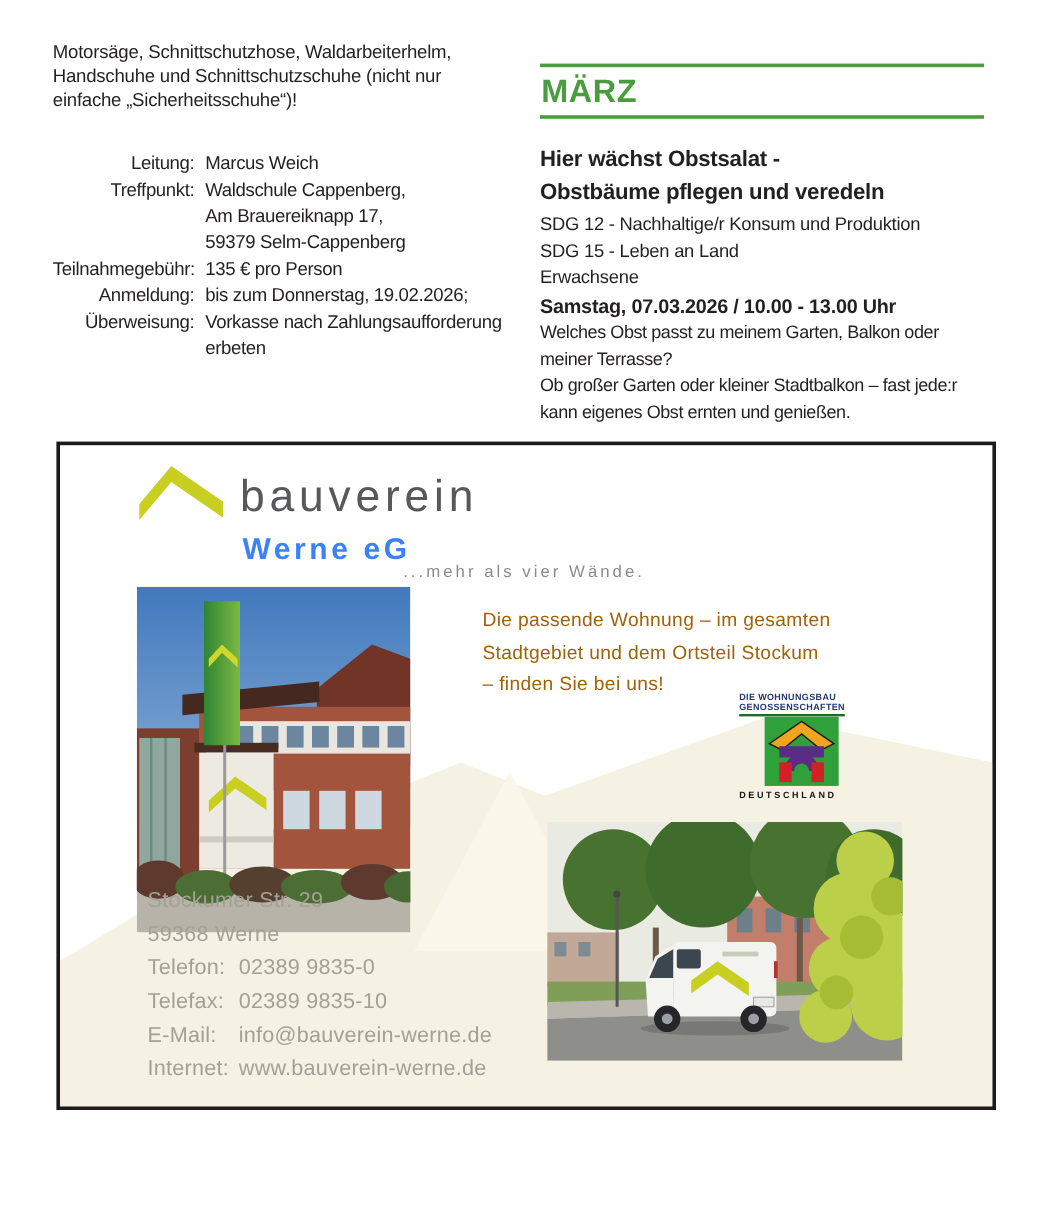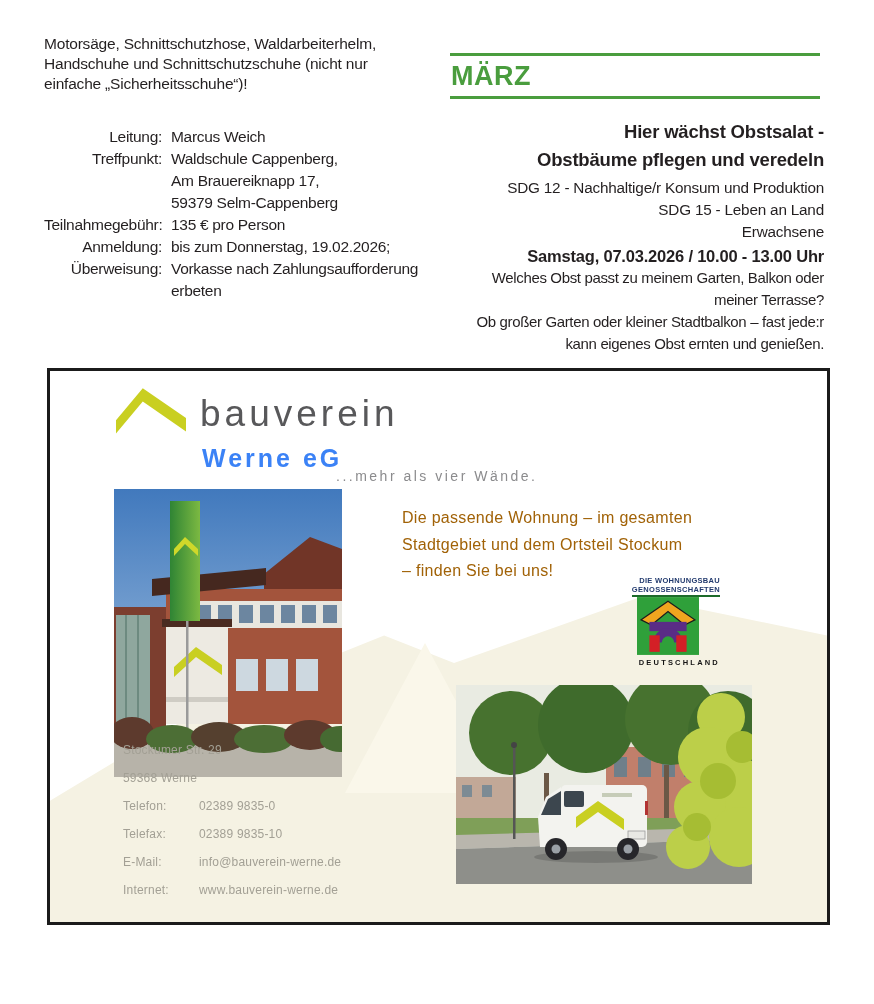--- a/index.html
+++ b/index.html
@@ -17,21 +17,21 @@
   .det-label { width:118px; text-align:right; flex:none; }
   .det-value { margin-left:9px; }
   .det-value div { white-space:nowrap; }
 
   
   .right-col { position:absolute; left:450px; top:0; width:374px; }
   .rule { height:3px; background:#4a9d3e; width:370px; }
   .rule-top { margin-top:53px; }
   .month { font-size:27px; font-weight:bold; color:#4a9d3e; letter-spacing:0.5px;
            line-height:27px; padding:7px 0 6px 1px; }
-  .event { margin-top:19px;text-align:right; }
+  .event { margin-top:19px; }
   .event-title .line { font-size:18.5px; font-weight:bold; line-height:28px; letter-spacing:-0.2px; }
   .event-meta { margin-top:3px; }
   .event-meta .line { font-size:15.3px; line-height:22px; letter-spacing:-0.2px; }
   .event-datetime { font-size:16.5px; font-weight:bold; line-height:22px; margin-top:2px; letter-spacing:-0.2px; white-space:nowrap; }
   .event-desc .line { font-size:15px; line-height:22px; letter-spacing:-0.35px; }
 
   
   .ad { position:absolute; left:47px; top:368px; width:777px; height:551px;
         border:3px solid #1b1b1b; background:#ffffff; overflow:hidden; }
   .cream { position:absolute; inset:0; background:#f5f2e3;
@@ -46,27 +46,27 @@
                color:#3b82f6; letter-spacing:3px; white-space:nowrap; }
   .brand-slogan { position:absolute; left:286px; top:97px; font-size:14px; color:#8b8b8d;
                   letter-spacing:2.5px; white-space:nowrap; }
 
   .building-photo { position:absolute; left:64px; top:118px; width:228px; height:288px; }
   .van-photo { position:absolute; left:406px; top:314px; width:296px; height:199px; }
 
   .ad-tagline { position:absolute; left:352px; top:134px; color:#a16207; }
   .ad-tagline .line { font-size:16px; line-height:26.5px; letter-spacing:0.3px; }
 
-  .wb-logo { position:absolute; left:566px; top:205px; width:104px; text-align:right; }
+  .wb-logo { position:absolute; left:566px; top:205px; width:104px; text-align:left; }
   .wb-l1 { font-size:7.5px; font-weight:bold; color:#223a6e; letter-spacing:0.3px; line-height:9px; white-space:nowrap; }
   .wb-l2 span { border-bottom:2px solid #1d6b2a; padding-bottom:1px; }
   .wb-square { width:62px; height:58px; margin:3px auto 0; display:block; }
   .wb-l3 { font-size:7.5px; font-weight:bold; color:#141414; letter-spacing:2.2px; margin-top:3px; white-space:nowrap; }
 
-  .ad-contact { position:absolute; left:73px; top:365px; color:#a3a095; font-size:12px;
+  .ad-contact { position:absolute; left:73px; top:365px; color:#a3a095; font-size:18px;
                 line-height:28px; letter-spacing:0.2px; }
   .ad-contact .line { white-space:nowrap; }
   .contact-row { display:flex; }
   .c-label { width:76px; flex:none; }
 </style>
 </head>
 <body>
 
 <div class="page">
 

